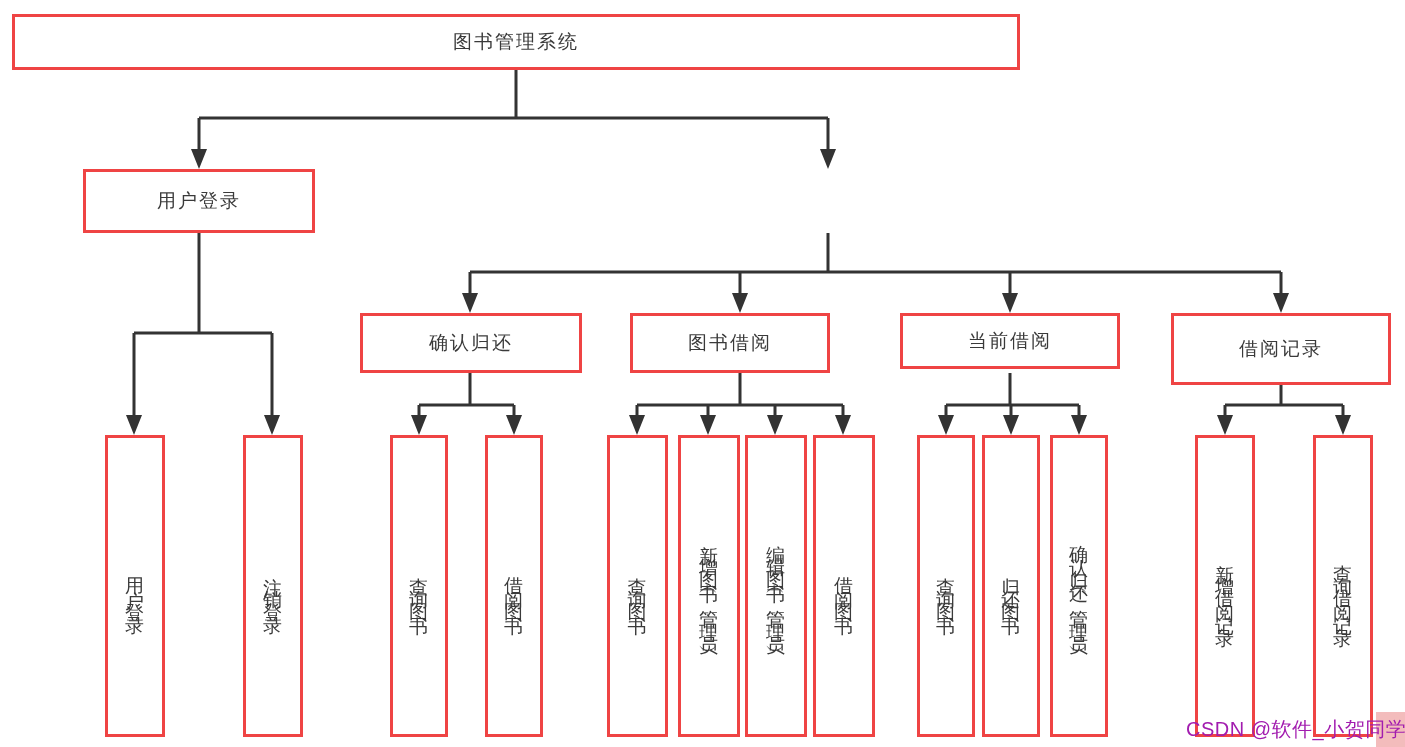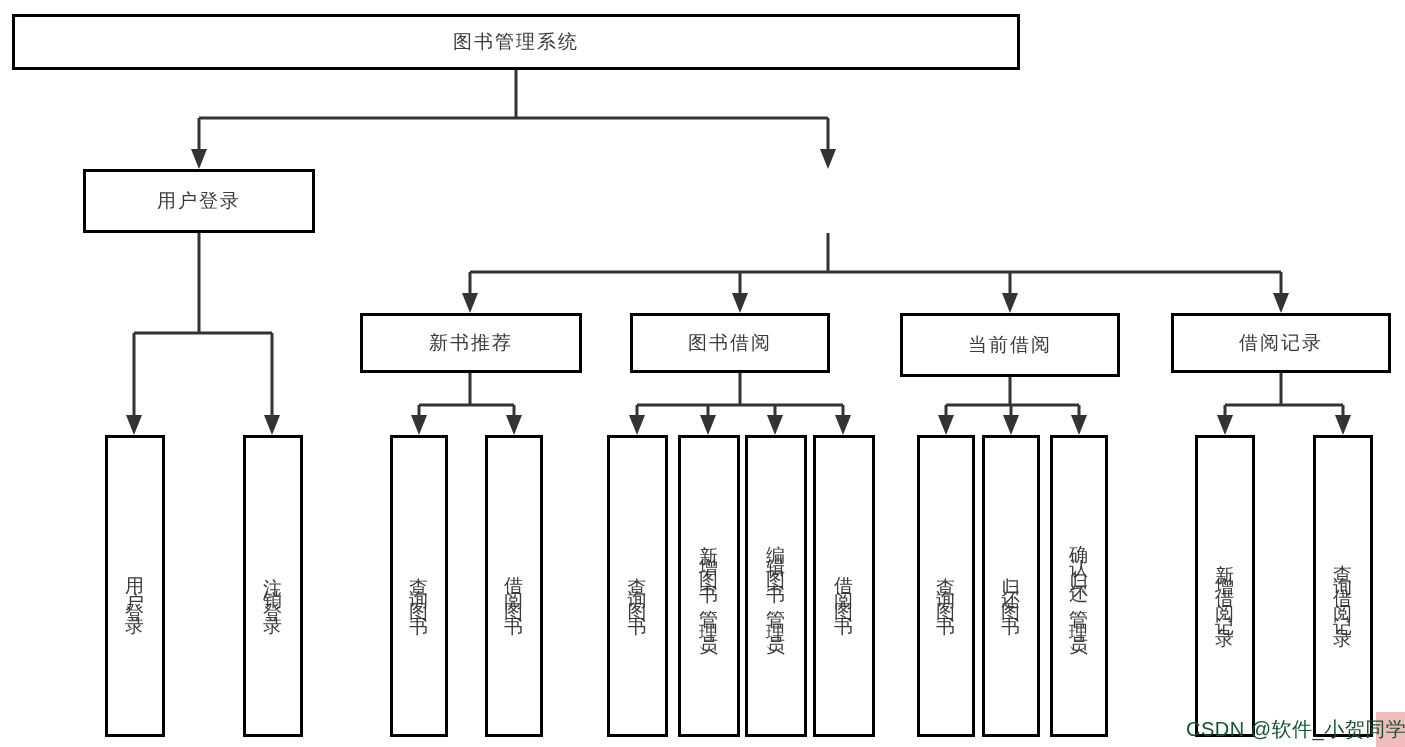--- a/index.html
+++ b/index.html
@@ -6,21 +6,21 @@
   #canvas{
     position:relative;
     width:1405px;height:747px;
     background:#ffffff;
     font-family:"Liberation Sans","DejaVu Sans",sans-serif;
     overflow:hidden;
   }
   .box{
     position:absolute;
     box-sizing:border-box;
-    border:3px solid #000000;
+    border:3px solid #ef4444;
     background:#ffffff;
     color:#3a3a3a;
     display:flex;
     align-items:center;
     justify-content:center;
     text-align:left;
   }
   .h{font-size:19px;letter-spacing:2px;}
   .v{
     writing-mode:vertical-rl;
@@ -28,40 +28,40 @@
     font-size:19px;
     letter-spacing:13px;
     line-height:1;
     padding-top:4px;
   }
   #connectors{position:absolute;left:0;top:0;}
   #watermark{
     position:absolute;
     left:1186px;top:716px;
     font-size:20px;
-    color:#14532d;
+    color:#a21caf;
     letter-spacing:0.5px;
     white-space:nowrap;
     z-index:5;
   }
   #watermark-blot{
     position:absolute;
     left:1376px;top:712px;
     width:29px;height:35px;
     background:#f3bcbc;
     z-index:4;
   }
   
   #n-root            {left:12px;  top:14px;  width:1008px;height:56px;}
   #n-user-login      {left:83px;  top:169px; width:232px; height:64px;}
   #n-book-mgmt       {left:711px; top:169px; width:235px; height:64px;}
   #n-new-book-rec    {left:360px; top:313px; width:222px; height:60px;}
   #n-book-borrow     {left:630px; top:313px; width:200px; height:60px;}
-  #n-current-borrow  {left:900px; top:313px; width:220px; height:64px;}
-  #n-borrow-record   {left:1171px;top:313px; width:220px; height:60px;}
+  #n-current-borrow  {left:900px; top:313px; width:220px; height:56px;}
+  #n-borrow-record   {left:1171px;top:313px; width:220px; height:72px;}
   #n-leaf-user-login {left:105px; top:435px; width:60px;  height:302px;}
   #n-leaf-logout     {left:243px; top:435px; width:60px;  height:302px;}
   #n-rec-query       {left:390px; top:435px; width:58px;  height:302px;}
   #n-rec-borrow      {left:485px; top:435px; width:58px;  height:302px;}
   #n-bb-query        {left:607px; top:435px; width:61px;  height:302px;}
   #n-bb-add          {left:678px; top:435px; width:62px;  height:302px;}
   #n-bb-edit         {left:745px; top:435px; width:62px;  height:302px;}
   #n-bb-borrow       {left:813px; top:435px; width:62px;  height:302px;}
   #n-cb-query        {left:917px; top:435px; width:58px;  height:302px;}
   #n-cb-return       {left:982px; top:435px; width:58px;  height:302px;}
@@ -108,21 +108,21 @@
 
   <div class="box h" id="n-root">
     <span>图书管理系统</span>
   </div>
 
   <div class="box h" id="n-user-login">
     <span>用户登录</span>
   </div>
 
   <div class="box h" id="n-new-book-rec">
-    <span>新书推荐</span>
+    <span>确认归还</span>
   </div>
   <div class="box h" id="n-book-borrow">
     <span>图书借阅</span>
   </div>
   <div class="box h" id="n-current-borrow">
     <span>当前借阅</span>
   </div>
   <div class="box h" id="n-borrow-record">
     <span>借阅记录</span>
   </div>

